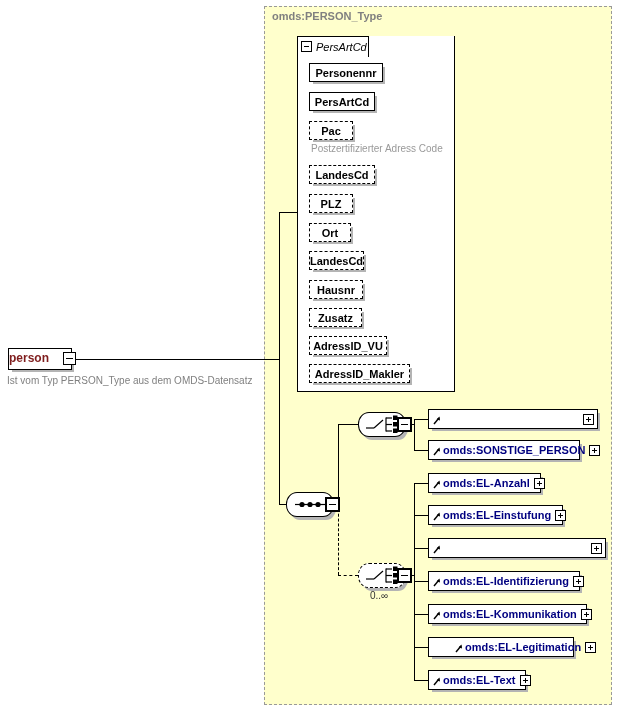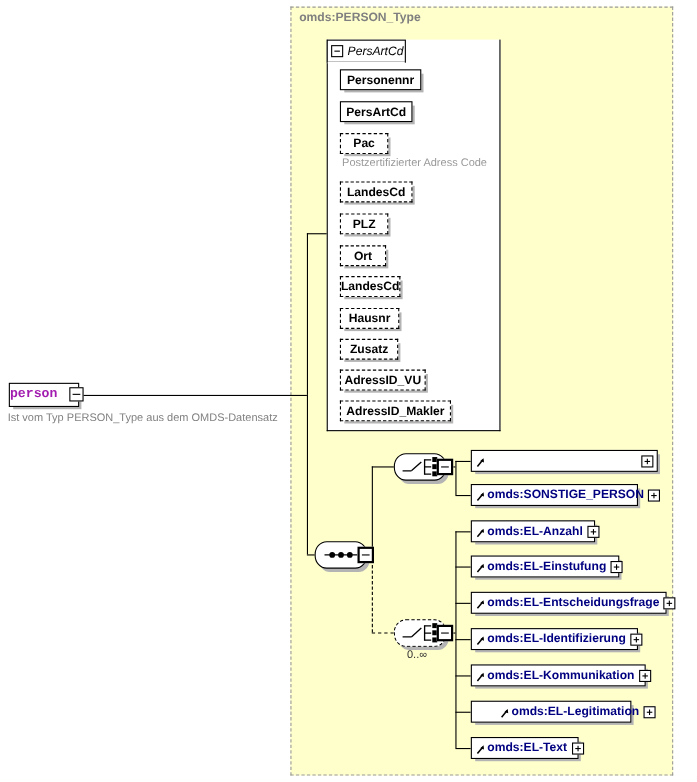--- a/index.html
+++ b/index.html
@@ -160,23 +160,22 @@
     border: 1px solid #000000;
     box-sizing: border-box;
     box-shadow: 3px 3px 0 -1px #b4b4b4;
   }
   #person-label {
     position: absolute;
     left: 9px;
     top: 351px;
     font-size: 12px;
     font-weight: bold;
-    color: #a21caf;
-    white-space: nowrap;
-    font-family: Liberation Mono, monospace;
+    color: #7f1d1d;
+    white-space: nowrap;
   }
   #person-toggle {
     position: absolute;
     left: 63px;
     top: 352px;
     width: 13px;
     height: 13px;
     border: 1px solid #000000;
     background: #ffffff;
     box-sizing: border-box;
@@ -424,21 +423,20 @@
       <span class="elem-label">omds:EL-Einstufung</span>
       <span class="plus-box" style="margin-left: auto;"></span>
     </div>
     <div class="elem" style="left: 428px; top: 538px; width: 178px;">
       <span class="ref-arrow">
         <svg width="8" height="14" viewBox="0 0 8 14">
           <path d="M1 12 L6 6" stroke="#000" stroke-width="1.4"></path>
           <path d="M6.6 4.6 L7 8.4 L3.6 7.2 Z" fill="#000"></path>
         </svg>
       </span>
-      <span class="elem-label">omds:EL-Entscheidungsfrage</span>
       <span class="plus-box" style="margin-left: auto;"></span>
     </div>
     <div class="elem" style="left: 428px; top: 571px; width: 152px;">
       <span class="ref-arrow">
         <svg width="8" height="14" viewBox="0 0 8 14">
           <path d="M1 12 L6 6" stroke="#000" stroke-width="1.4"></path>
           <path d="M6.6 4.6 L7 8.4 L3.6 7.2 Z" fill="#000"></path>
         </svg>
       </span>
       <span class="elem-label">omds:EL-Identifizierung</span>

